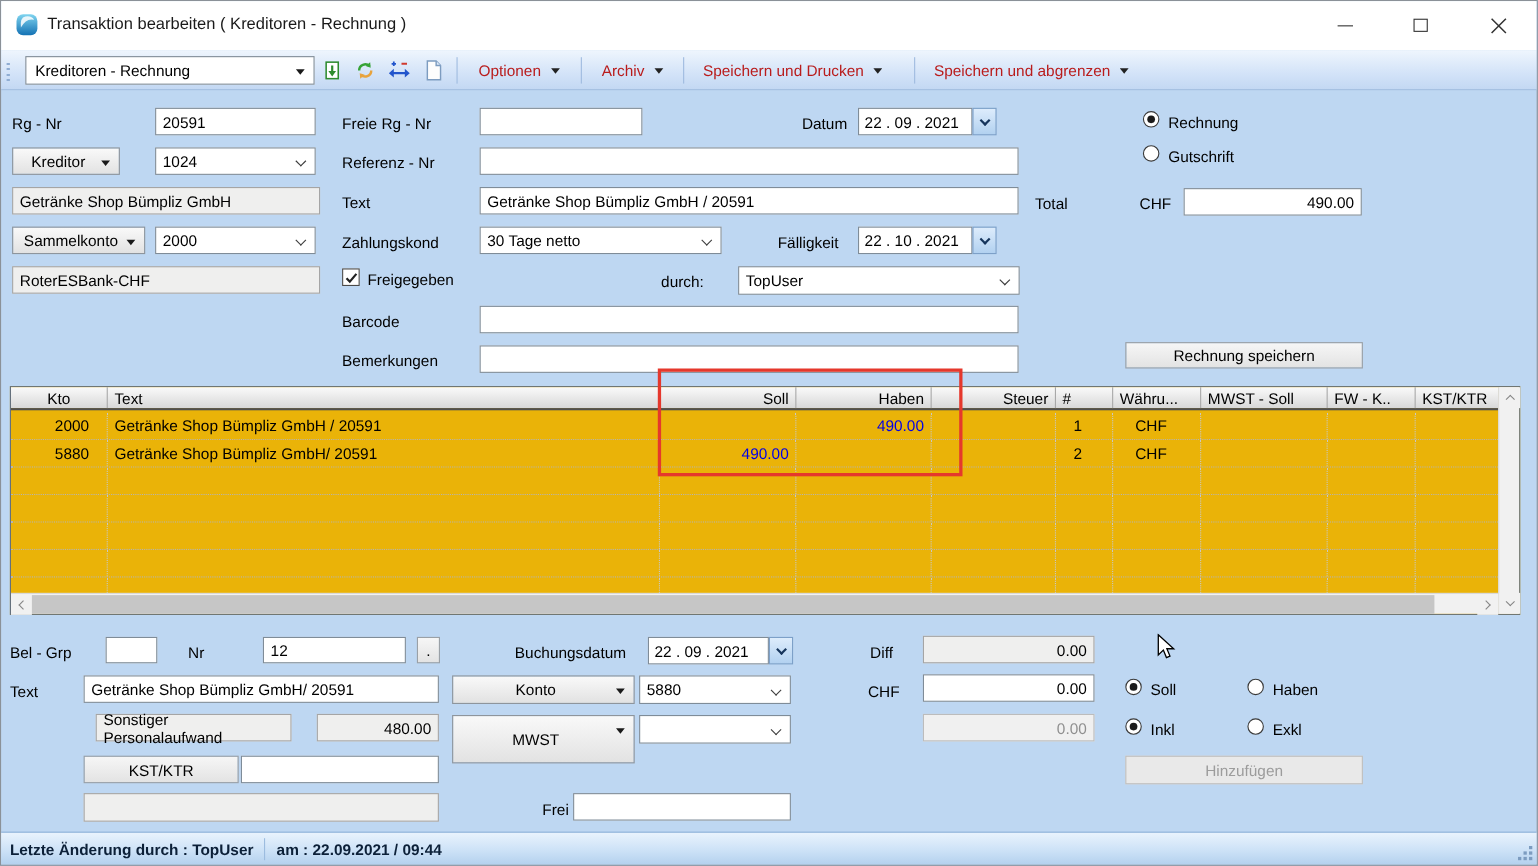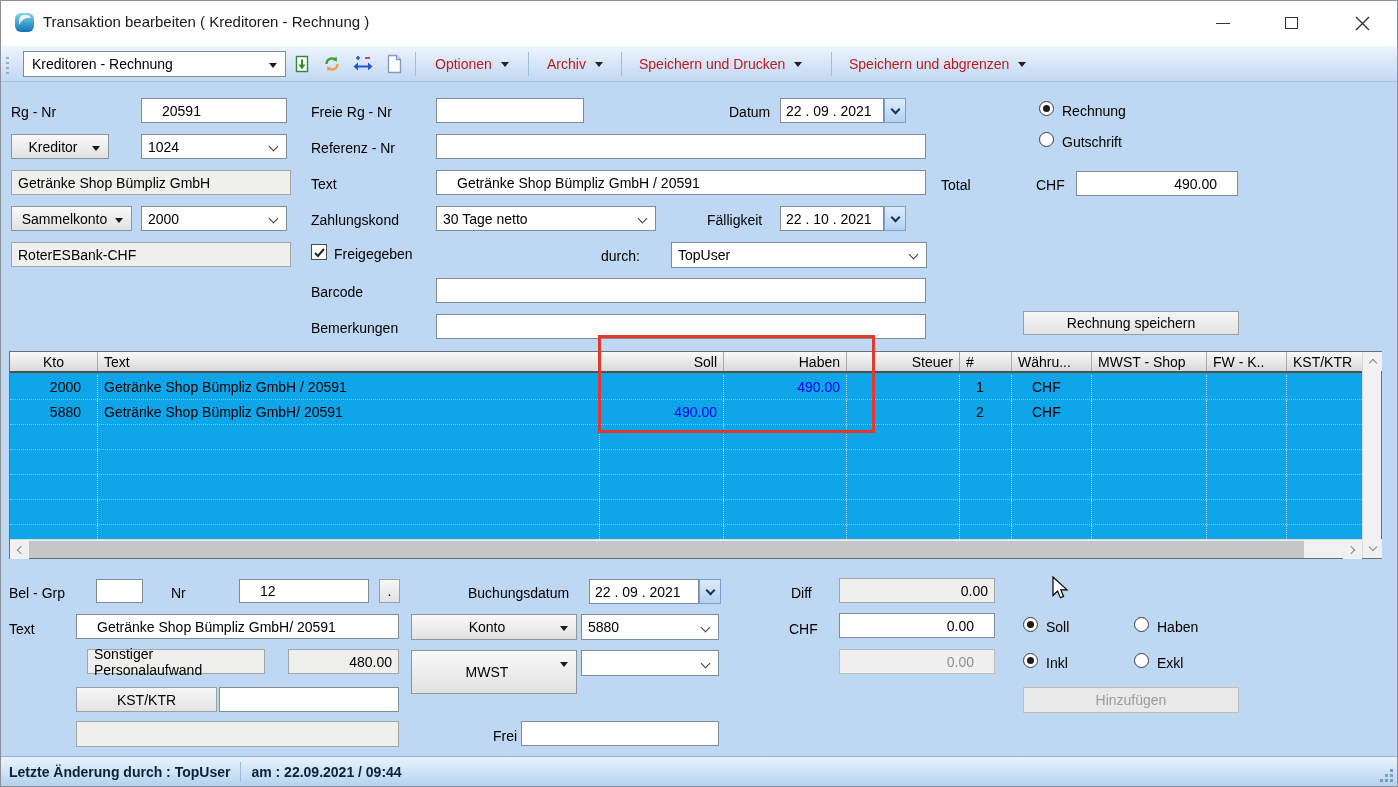--- a/index.html
+++ b/index.html
@@ -22,21 +22,21 @@
               border:1px solid #7f8c98; display:flex; align-items:center; padding:0 22px 0 8px; font-size:14px; }
   .tb-icon { position:absolute; top:51px; width:26px; height:24px; display:flex; align-items:center; justify-content:center; border-radius:2px; }
   .tb-sep { position:absolute; top:51px; width:1px; height:24px; background:#9fbbdf; }
   .tb-menu { position:absolute; top:50px; height:26px; display:flex; align-items:center; gap:9px; padding:0 10px;
              font-size:14px; color:#b91c1c; }
   .caret-down { width:0; height:0; border-left:4px solid transparent; border-right:4px solid transparent; border-top:5px solid #222; }
   .tri-abs { position:absolute; right:8px; top:11px; width:0; height:0; border-left:4px solid transparent; border-right:4px solid transparent; border-top:5px solid #1a1a1a; }
 
   
   .lbl { position:absolute; font-size:14px; color:#000; white-space:nowrap; }
-  .inp { position:absolute; height:25px; background:#fff; border:1px solid #7f8c98; font-size:14px; padding:0 20px; color:#000; }
+  .inp { position:absolute; height:25px; background:#fff; border:1px solid #7f8c98; font-size:14px; padding:0 6px; color:#000; }
   .inp.right { text-align:right; }
   .inp:disabled, .inp.dis { background:#f0f0f0; border-color:#bcbcbc; color:#8f8f8f; }
   .grayfield { position:absolute; height:25px; background:#efefee; border:1px solid #a5a5a5; font-size:14px;
                display:flex; align-items:center; padding:0 6px; color:#000; }
   .grayfield.right { justify-content:flex-end; }
   .combo { position:absolute; height:25px; background:#fff; border:1px solid #7f8c98; font-size:14px;
            display:flex; align-items:center; padding:0 24px 0 6px; color:#000; }
   .chev { position:absolute; right:9px; top:8px; width:7px; height:7px;
           border-right:1.6px solid #3c3c3c; border-bottom:1.6px solid #3c3c3c; transform:rotate(45deg); }
   .dropbtn { position:absolute; height:25px; background:linear-gradient(#f9f9f9,#e2e2e2); border:1px solid #8e959c;
@@ -48,21 +48,21 @@
                display:flex; align-items:center; padding:0 5px; }
   .datebtn { position:absolute; width:22px; height:25px; background:linear-gradient(#ddecfc,#b2d1f0);
              border:1px solid #7da0c8; display:flex; align-items:center; justify-content:center; }
   .datebtn .dchev { width:7px; height:7px; border-right:2px solid #16355c; border-bottom:2px solid #16355c; transform:rotate(45deg); margin-top:-3px; }
   .radio { position:absolute; width:15px; height:15px; border-radius:50%; border:1.4px solid #3a3a3a; background:#fff; }
   .radio.sel::after { content:""; position:absolute; inset:2.6px; border-radius:50%; background:#1b1b1b; }
   .checkbox { position:absolute; width:16px; height:16px; border:1px solid #4a4a4a; background:#fff;
               display:flex; align-items:center; justify-content:center; }
 
   
-  .tbl { position:absolute; left:8px; top:350px; width:1373px; height:208px; background:#0ea5e9; border:1px solid #64707c; }
+  .tbl { position:absolute; left:8px; top:350px; width:1373px; height:208px; background:#eab308; border:1px solid #64707c; }
   .tbl-header { position:absolute; left:0; top:0; right:19px; height:21px; background:linear-gradient(#fafafa,#d8d8d8);
                 border-bottom:2px solid #4f4f4f; display:flex; }
   .th { border-right:1px solid #a8a8a8; font-size:14px; display:flex; align-items:center; padding:0 6px; }
   .tbl-body { position:absolute; left:0; top:23px; right:19px; bottom:19px; overflow:hidden; }
   .tr { display:flex; height:25px; border-bottom:1px dotted #b5b5b5; }
   .td { border-right:1px dotted #c8c8c8; font-size:14px; display:flex; align-items:center; padding:0 6px; color:#000; }
   .th:nth-child(1),.td:nth-child(1){ width:88px; }
   .th:nth-child(2),.td:nth-child(2){ width:502px; }
   .th:nth-child(3),.td:nth-child(3){ width:124px; }
   .th:nth-child(4),.td:nth-child(4){ width:123px; }
@@ -261,21 +261,21 @@
 
   <div class="tbl">
     <div class="tbl-header">
       <div class="th">Kto</div>
       <div class="th">Text</div>
       <div class="th">Soll</div>
       <div class="th">Haben</div>
       <div class="th">Steuer</div>
       <div class="th">#</div>
       <div class="th">Währu...</div>
-      <div class="th">MWST - Shop</div>
+      <div class="th">MWST - Soll</div>
       <div class="th">FW - K..</div>
       <div class="th">KST/KTR</div>
     </div>
     <div class="tbl-body">
       <div class="tr">
         <div class="td">2000</div>
         <div class="td">Getränke Shop Bümpliz GmbH / 20591</div>
         <div class="td amt"></div>
         <div class="td amt">490.00</div>
         <div class="td"></div>

